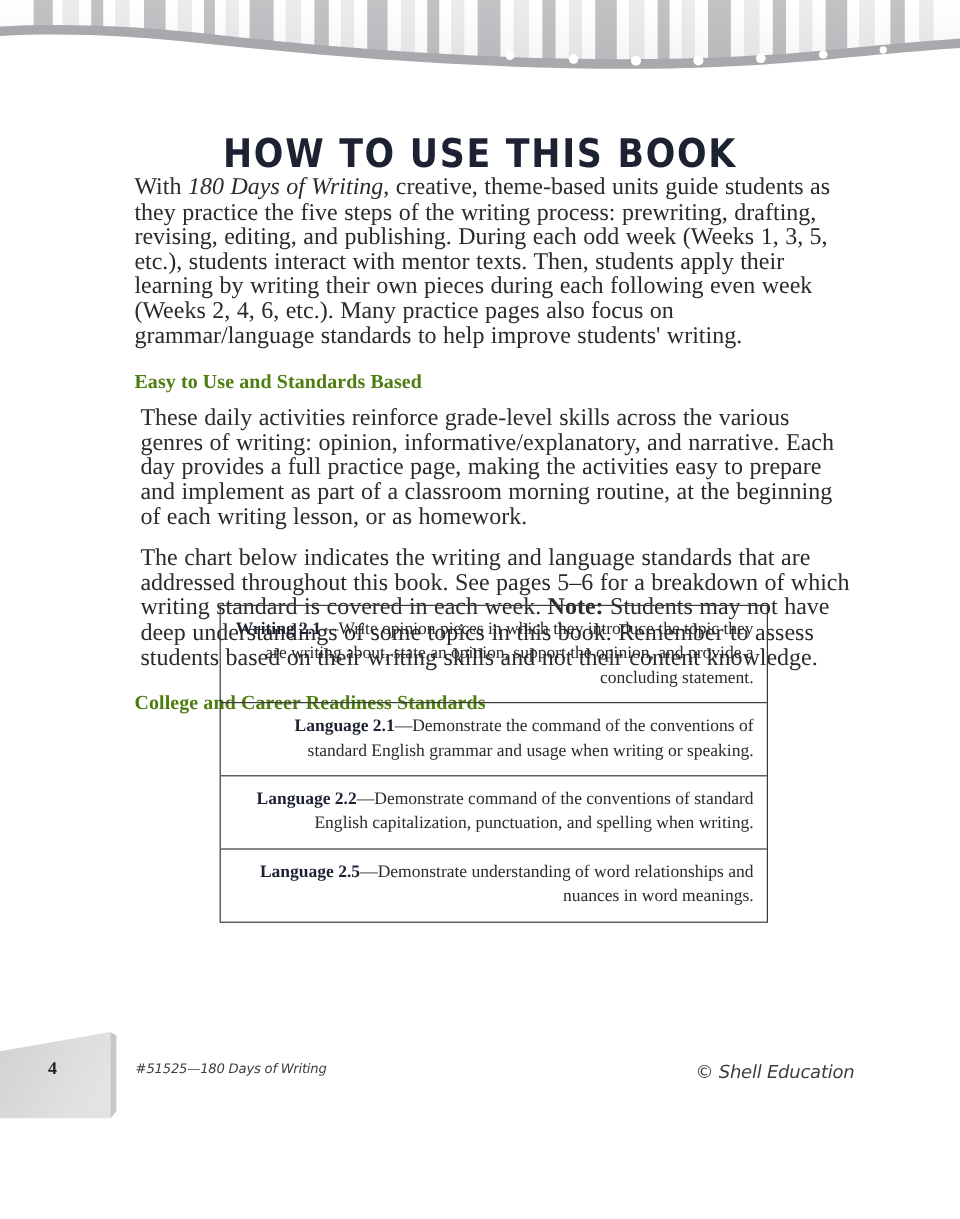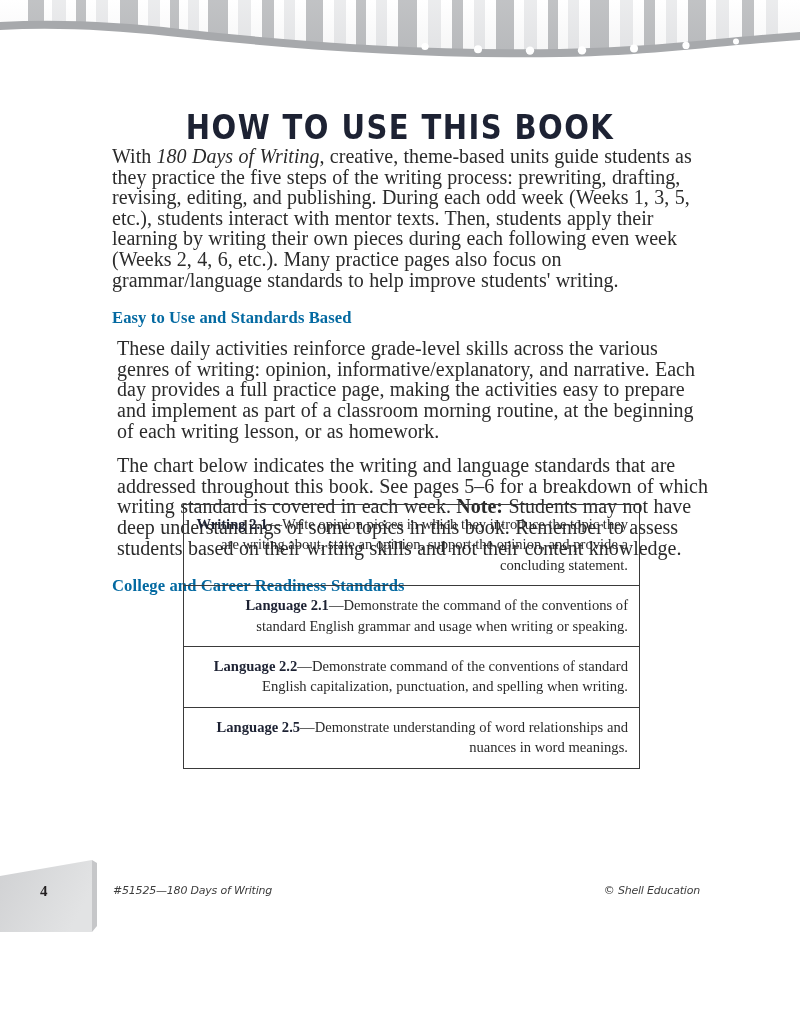--- a/index.html
+++ b/index.html
@@ -66,21 +66,21 @@
     text-align: left;
     word-spacing: 0.4px;
   }
   p.body-text.indent { margin-left: 5px; width: 592px; }
 
   h2.section-heading {
     margin: 18px 0 10px 0;
     font-family: "Liberation Serif", serif;
     font-weight: bold;
     font-size: 16.6px;
-    color: #0369a1;
+    color: #4d7c0f;
     letter-spacing: 0.1px;
   }
 
   .em { font-style: italic; }
   .strong { font-weight: bold; margin-top: 46px; }
 
   
   .standards-table {
     position: absolute;
     top: 504px;
@@ -133,25 +133,25 @@
     left: 113px;
     top: 24px;
     font-family: "DejaVu Sans", sans-serif;
     font-style: italic;
     font-size: 11px;
     letter-spacing: -0.2px;
     color: #3d3d3d;
   }
   .footer-right {
     position: absolute;
-    right: 100px;
+    right: 88px;
     top: 24px;
     font-family: "DejaVu Sans", sans-serif;
     font-style: italic;
-    font-size: 11px;
+    font-size: 15px;
     letter-spacing: -0.2px;
     color: #3d3d3d;
   }
 </style>
 </head>
 <body>
 
 <div class="top-banner">
   <svg width="800" height="62" viewBox="0 0 800 62" xmlns="http://www.w3.org/2000/svg">
     <defs>

